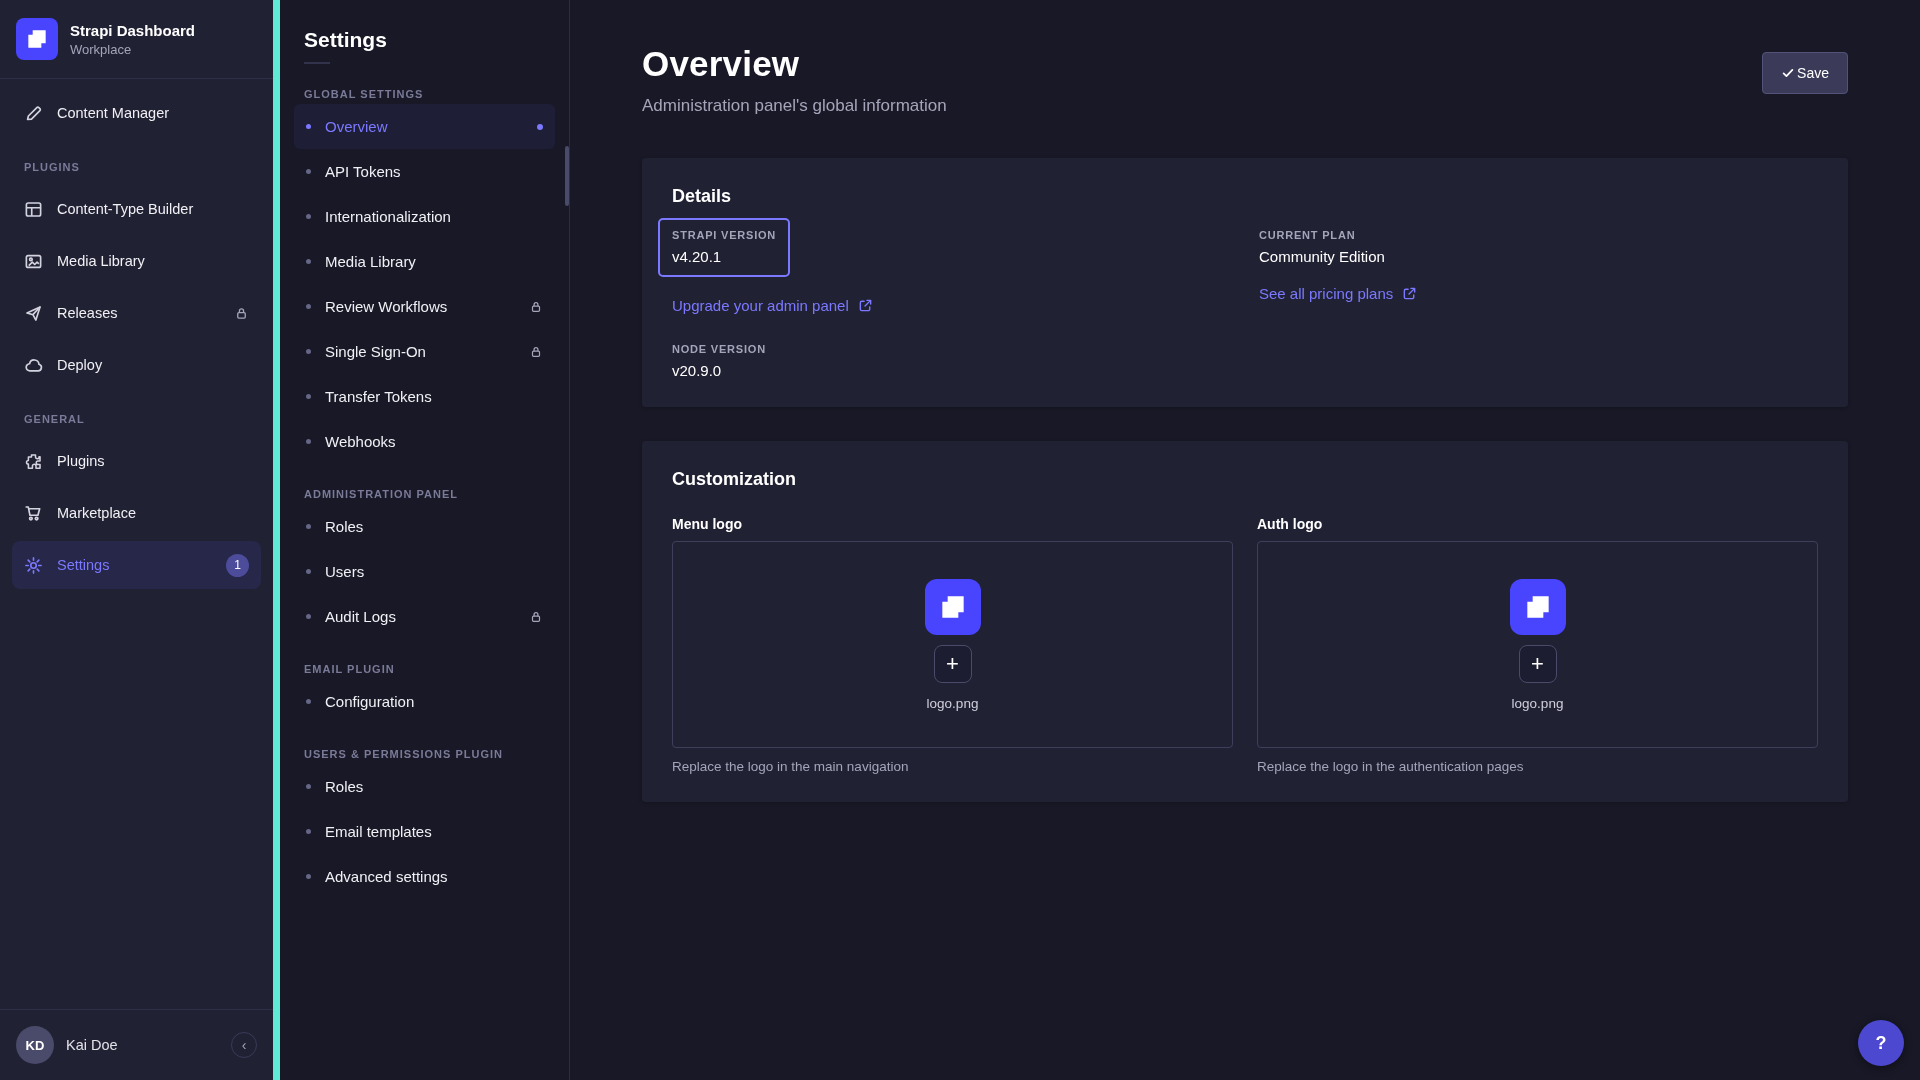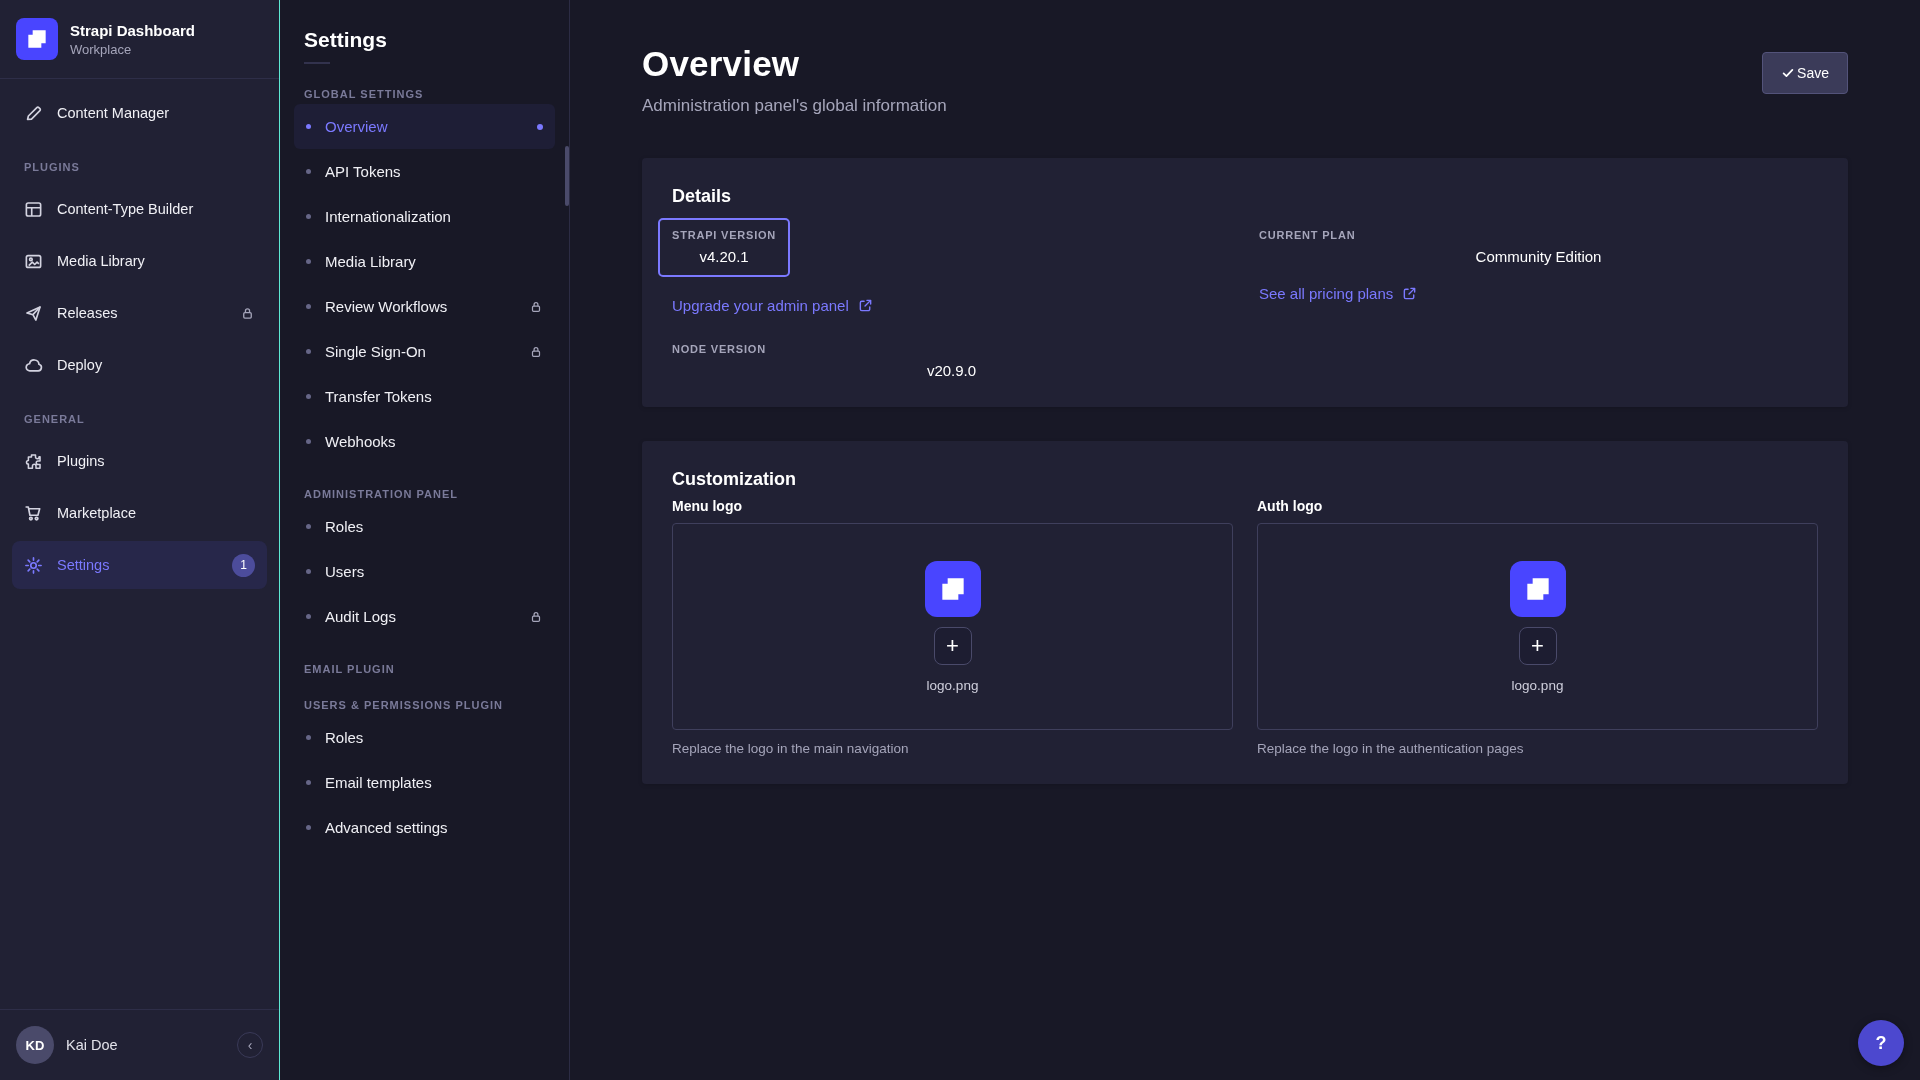--- a/index.html
+++ b/index.html
@@ -6,21 +6,21 @@
   html,body { width:1920px; height:1080px; }
   body {
     font-family:"Liberation Sans", sans-serif;
     background:#181826; color:#ffffff;
     display:flex; overflow:hidden;
   }
   .icon { display:inline-flex; align-items:center; justify-content:center; }
   .icon svg { width:100%; height:100%; display:block; }
 
   
-  .main-nav { width:280px; min-width:280px; background:#212134; border-right:1px solid #5eead4; display:flex; flex-direction:column; }
+  .main-nav { width:280px; min-width:280px; background:#212134; border-right:7px solid #5eead4; display:flex; flex-direction:column; }
   .brand { display:flex; align-items:center; gap:12px; padding:18px 16px; border-bottom:1px solid #2e2e48; }
   .brand-logo { width:42px; height:42px; min-width:42px; border-radius:8px; background:#4945ff; display:flex; align-items:center; justify-content:center; }
   .brand-logo .icon { width:26px; height:26px; }
   .brand-title { font-size:15px; font-weight:bold; line-height:1.2; }
   .brand-sub { font-size:13px; color:#a5a5ba; margin-top:2px; }
   .nav-sections { flex:1; padding:10px 12px 0; overflow:hidden; }
   .nav-section-title { font-size:11px; font-weight:bold; letter-spacing:1px; color:#7a7a99; margin:24px 12px 12px; }
   .nav-item { display:flex; align-items:center; gap:14px; height:48px; padding:0 12px; margin-bottom:4px; border-radius:8px; font-size:14.5px; color:#f0f0f5; cursor:pointer; }
   .nav-item .nav-icon { width:19px; height:19px; color:#d3d3e0; }
   .nav-item.active { background:#27274a; color:#7b79ff; }
@@ -51,29 +51,29 @@
   .page-title { font-size:35px; font-weight:bold; letter-spacing:.2px; }
   .page-subtitle { font-size:17px; color:#a5a5ba; margin-top:12px; }
   .save-btn { display:flex; align-items:center; gap:2px; background:#3b3b59; border:1px solid #53537a; border-radius:4px; padding:0 18px; height:42px; font-size:14px; color:#ffffff; cursor:pointer; margin-top:8px; }
   .save-btn .icon { width:14px; height:14px; color:#ffffff; }
 
   .card { background:#212134; border-radius:4px; padding:28px 30px; box-shadow:0 1px 4px rgba(0,0,0,0.15); }
   .details-card { margin-top:42px; }
   .card-title { font-size:18px; font-weight:bold; }
   .details-grid { display:grid; grid-template-columns:1fr 1fr; column-gap:28px; margin-top:22px; }
   .field-label { font-size:11px; font-weight:bold; letter-spacing:.8px; color:#a5a5ba; text-transform:uppercase; }
-  .field-value { font-size:15px; color:#ffffff; margin-top:7px;text-align:center; }
+  .field-value { font-size:15px; color:#ffffff; margin-top:7px; }
   .version-box { display:inline-block; border:2px solid #7b79ff; border-radius:5px; padding:9px 12px 10px; margin:-11px 0 0 -14px; }
   .link-row { display:inline-flex; align-items:center; gap:9px; font-size:15px; color:#7b79ff; margin-top:20px; cursor:pointer; }
   .link-row .icon { width:15px; height:15px; color:#7b79ff; }
   .node-field { margin-top:28px; }
 
   .custom-card { margin-top:34px; }
   .card-subtitle { font-size:13.5px; color:#a5a5ba; margin-top:7px; }
-  .logo-grid { display:grid; grid-template-columns:1fr 1fr; column-gap:24px; margin-top:8px; }
+  .logo-grid { display:grid; grid-template-columns:1fr 1fr; column-gap:24px; margin-top:26px; }
   .logo-label { font-size:14px; font-weight:bold; margin-bottom:9px; }
   .upload-box { height:207px; border:1px solid #3f3f5c; border-radius:4px; background:#212134; display:flex; flex-direction:column; align-items:center; justify-content:center; cursor:pointer; }
   .upload-logo { width:56px; height:56px; border-radius:12px; background:#4945ff; display:flex; align-items:center; justify-content:center; }
   .upload-logo .icon { width:32px; height:32px; }
   .plus-btn { margin-top:10px; width:38px; height:38px; border-radius:8px; background:#1d1d31; border:1px solid #4a4a6a; color:#ffffff; font-size:22px; font-weight:300; display:flex; align-items:center; justify-content:center; cursor:pointer; line-height:1; }
   .upload-filename { margin-top:13px; font-size:13.5px; color:#cfcfdc; }
   .upload-hint { margin-top:11px; font-size:13.5px; color:#a5a5ba; }
 
   .help-btn { position:fixed; right:16px; bottom:14px; width:46px; height:46px; border-radius:50%; background:#4c48cf; color:#ffffff; font-size:18px; font-weight:bold; display:flex; align-items:center; justify-content:center; cursor:pointer; box-shadow:0 2px 8px rgba(0,0,0,0.35); }
 </style>
@@ -257,20 +257,24 @@
           <span class="icon right-icon">
             <svg viewBox="0 0 16 16" fill="none" stroke="currentColor" stroke-width="1.4">
               <rect x="4" y="7" width="8" height="6" rx="1.2"></rect>
               <path d="M5.8 7V5.3a2.2 2.2 0 0 1 4.4 0V7"></path>
             </svg>
           </span>
         </div>
       </div>
       <div>
         <div class="sub-section-title">EMAIL PLUGIN</div>
+        <div class="sub-item">
+          <span class="bullet"></span>
+          <span>Configuration</span>
+        </div>
       </div>
       <div>
         <div class="sub-section-title">USERS &amp; PERMISSIONS PLUGIN</div>
         <div class="sub-item">
           <span class="bullet"></span>
           <span>Roles</span>
         </div>
         <div class="sub-item">
           <span class="bullet"></span>
           <span>Email templates</span>

